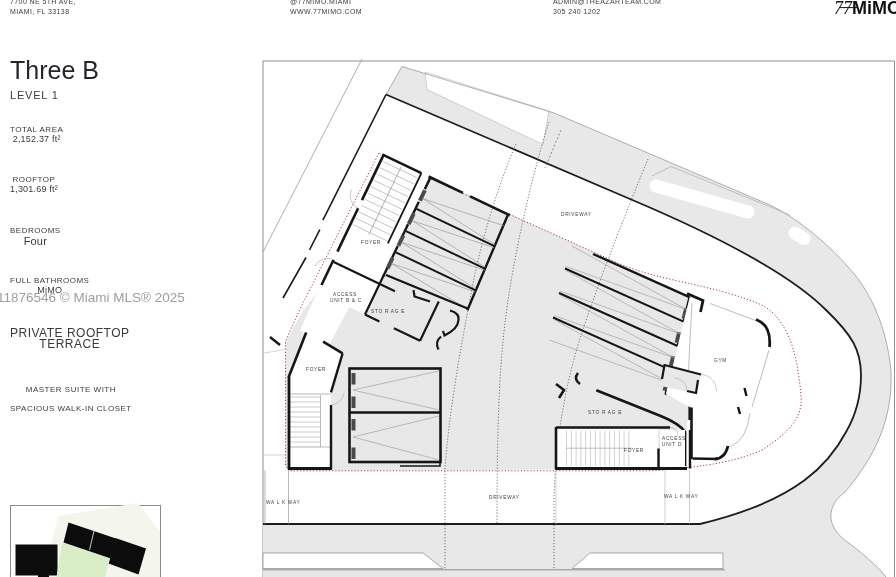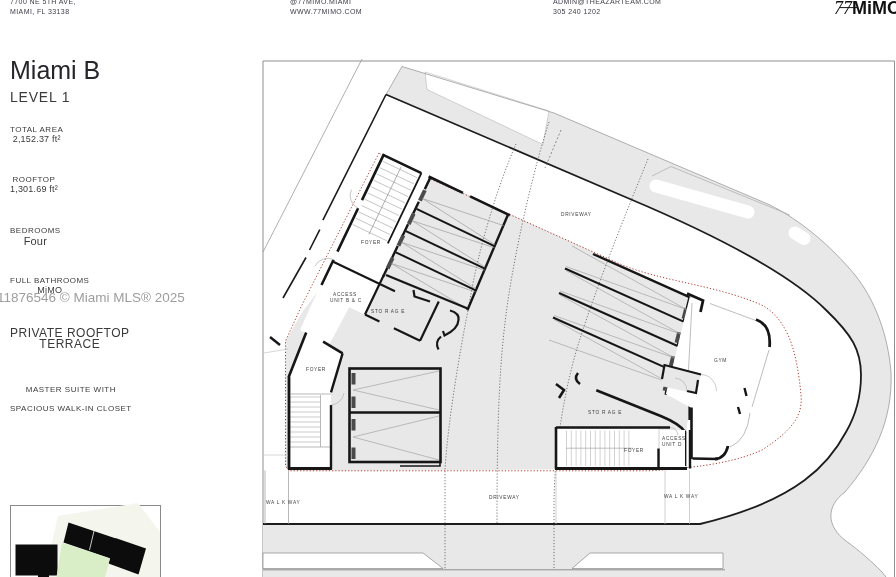--- a/index.html
+++ b/index.html
@@ -12,23 +12,23 @@
 <body>
 
 <div class="hdr" style="left:10px;top:-3px;">7700 NE 5TH AVE,<br>MIAMI, FL 33138</div>
 
 <div class="hdr" style="left:290px;top:-3px;">@77MIMO.MIAMI<br>WWW.77MIMO.COM</div>
 
 <div class="hdr" style="left:553px;top:-3px;">ADMIN@THEAZARTEAM.COM<br>305 240 1202</div>
 
 <div style="position:absolute;left:834px;top:-2px;font-size:18px;font-weight:bold;color:#111;white-space:nowrap;"><span style="font-weight:400;font-style:italic;font-family:'Liberation Serif',serif;">7̶7̶</span>MiMO</div>
 
-<div style="position:absolute;left:10px;top:56px;font-size:25px;color:#25252b;">Miami B</div>
-
-<div style="position:absolute;left:10px;top:89px;font-size:14px;letter-spacing:.8px;color:#3a3a3a;">LEVEL 1</div>
+<div style="position:absolute;left:10px;top:56px;font-size:25px;color:#25252b;">Three B</div>
+
+<div style="position:absolute;left:10px;top:89px;font-size:11px;letter-spacing:.8px;color:#3a3a3a;">LEVEL 1</div>
 
 <div class="lbl" style="position:absolute;left:10px;top:125px;font-size:8px;letter-spacing:.5px;">TOTAL AREA<br><span style="font-size:9px;letter-spacing:.2px;">2,152.37 ft²</span></div>
 
 <div class="lbl" style="position:absolute;left:10px;top:175px;font-size:8px;letter-spacing:.5px;">ROOFTOP<br><span style="font-size:9px;letter-spacing:.2px;margin-top:37px;">1,301.69 ft²</span></div>
 
 <div class="lbl" style="position:absolute;left:10px;top:226px;font-size:8px;letter-spacing:.5px;">BEDROOMS<br><span style="font-size:11px;letter-spacing:.2px;">Four</span></div>
 
 <div class="lbl" style="position:absolute;left:10px;top:276px;font-size:8px;letter-spacing:.5px;">FULL BATHROOMS<br><span style="font-size:9px;letter-spacing:.2px;">MiMO</span></div>
 
 <div class="lbl" style="position:absolute;left:10px;top:328px;font-size:12px;letter-spacing:.5px;line-height:10.5px;">PRIVATE ROOFTOP<br>TERRACE</div>

